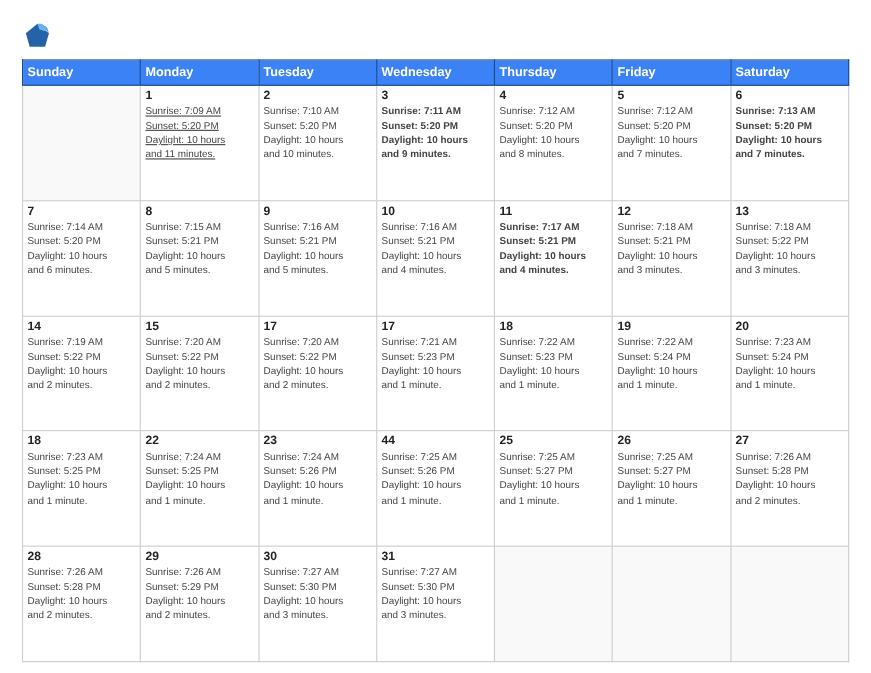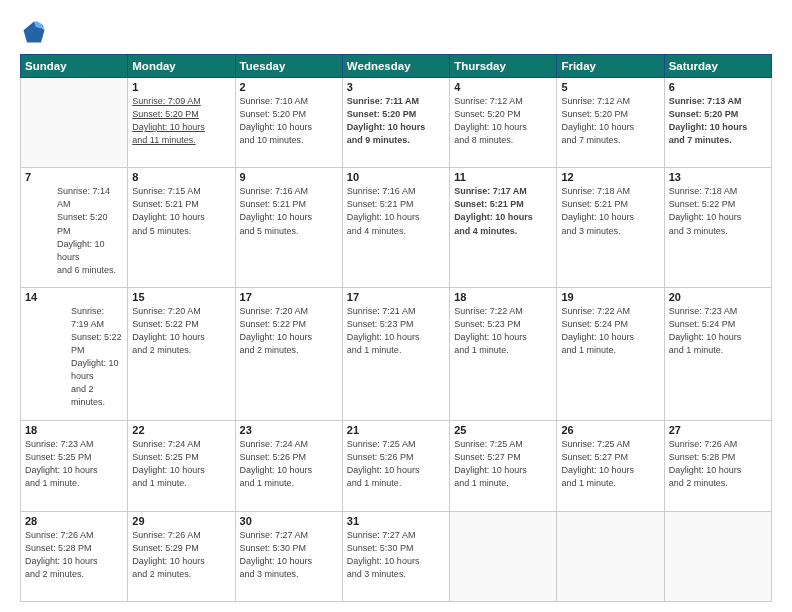--- a/index.html
+++ b/index.html
@@ -56,21 +56,21 @@
       margin-top: 2px;
     }
     .calendar {
       flex: 1;
       border: 1px solid #ccc;
       border-collapse: collapse;
       width: 100%;
       table-layout: fixed;
     }
     .calendar th {
-      background: #0f766e;
+      background: #3b82f6;
       color: #fff;
       font-size: 11.5px;
       font-weight: bold;
       padding: 5px 4px;
       text-align: left;
       border: 1px solid #1a4a8a;
     }
     .calendar td {
       border: 1px solid #ccc;
       vertical-align: top;
@@ -173,21 +173,21 @@
             <div class="day-num">6</div>
             <div class="day-info" style="white-space: pre-line; font-weight: bold;">Sunrise: 7:13 AM
 Sunset: 5:20 PM
 Daylight: 10 hours
 and 7 minutes.</div>
           </td>
         </tr>
         <tr class="week-row">
           <td>
             <div class="day-num">7</div>
-            <div class="day-info" style="white-space: pre-line; margin-left: 32px;">Sunrise: 7:14 AM
+            <div class="day-info" style="white-space: pre-line;">Sunrise: 7:14 AM
 Sunset: 5:20 PM
 Daylight: 10 hours
 and 6 minutes.</div>
           </td>
           <td>
             <div class="day-num">8</div>
             <div class="day-info" style="white-space: pre-line;">Sunrise: 7:15 AM
 Sunset: 5:21 PM
 Daylight: 10 hours
 and 5 minutes.</div>
@@ -224,21 +224,21 @@
             <div class="day-num">13</div>
             <div class="day-info" style="white-space: pre-line;">Sunrise: 7:18 AM
 Sunset: 5:22 PM
 Daylight: 10 hours
 and 3 minutes.</div>
           </td>
         </tr>
         <tr class="week-row">
           <td>
             <div class="day-num">14</div>
-            <div class="day-info" style="white-space: pre-line; margin-left: 46px;">Sunrise: 7:19 AM
+            <div class="day-info" style="white-space: pre-line;">Sunrise: 7:19 AM
 Sunset: 5:22 PM
 Daylight: 10 hours
 and 2 minutes.</div>
           </td>
           <td>
             <div class="day-num">15</div>
             <div class="day-info" style="white-space: pre-line;">Sunrise: 7:20 AM
 Sunset: 5:22 PM
 Daylight: 10 hours
 and 2 minutes.</div>
@@ -295,21 +295,21 @@
 and 1 minute.</div>
           </td>
           <td>
             <div class="day-num">23</div>
             <div class="day-info" style="white-space: pre-line;">Sunrise: 7:24 AM
 Sunset: 5:26 PM
 Daylight: 10 hours
 and 1 minute.</div>
           </td>
           <td>
-            <div class="day-num">21</div>
+            <div class="day-num">44</div>
             <div class="day-info" style="white-space: pre-line;">Sunrise: 7:25 AM
 Sunset: 5:26 PM
 Daylight: 10 hours
 and 1 minute.</div>
           </td>
           <td>
             <div class="day-num">25</div>
             <div class="day-info" style="white-space: pre-line;">Sunrise: 7:25 AM
 Sunset: 5:27 PM
 Daylight: 10 hours

